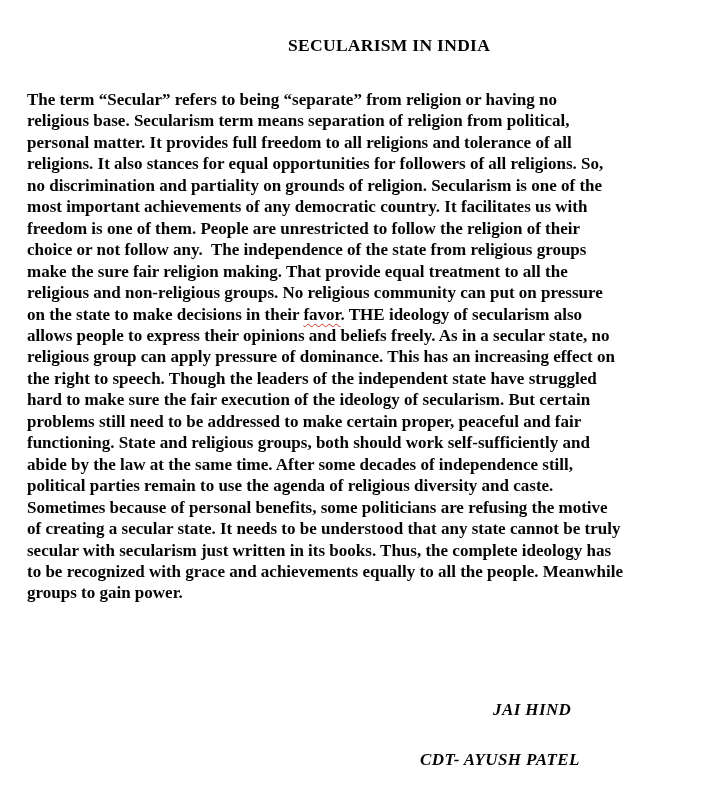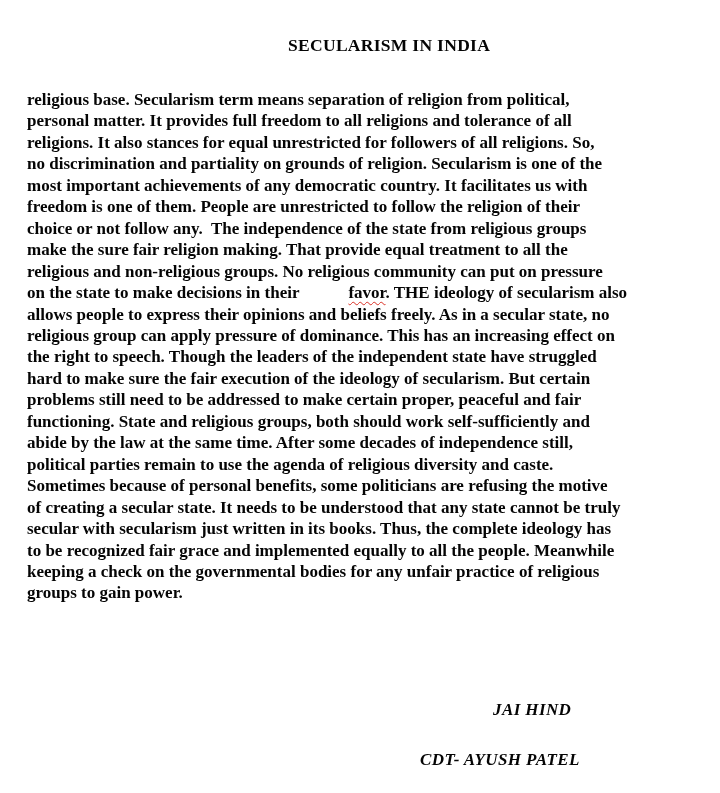--- a/index.html
+++ b/index.html
@@ -30,21 +30,20 @@
     font-size: 17px;
     line-height: 21.45px;
   }
   .line { white-space: pre; }
   .misspelled {
     text-decoration: underline;
     text-decoration-style: wavy;
     text-decoration-color: #d93025;
     text-decoration-thickness: 1px;
     text-underline-offset: 3px;
-    margin-left: 45px;
   }
   .sig {
     position: absolute;
     font-size: 17px;
     font-style: italic;
     white-space: pre;
     letter-spacing: 0.4px;
   }
   .sig-salutation { left: 493px; top: 700px; }
   .sig-author     { left: 420px; top: 750px; }
@@ -52,23 +51,24 @@
 </head>
 <body>
 
 <div class="page">
 
   <div class="doc-title">SECULARISM IN INDIA</div>
 
   <div class="doc-body">
 
     <div>
+        <div class="line">The term “Secular” refers to being “separate” from religion or having no</div>
         <div class="line">religious base. Secularism term means separation of religion from political,</div>
         <div class="line">personal matter. It provides full freedom to all religions and tolerance of all</div>
-        <div class="line">religions. It also stances for equal unrestricted for followers of all religions. So,</div>
+        <div class="line">religions. It also stances for equal opportunities for followers of all religions. So,</div>
         <div class="line">no discrimination and partiality on grounds of religion. Secularism is one of the</div>
         <div class="line">most important achievements of any democratic country. It facilitates us with</div>
         <div class="line">freedom is one of them. People are unrestricted to follow the religion of their</div>
         <div class="line">choice or not follow any.  The independence of the state from religious groups</div>
         <div class="line">make the sure fair religion making. That provide equal treatment to all the</div>
         <div class="line">religious and non-religious groups. No religious community can put on pressure</div>
       </div>
 
     <div class="line"><span>on the state to make decisions in their </span><span class="misspelled">favor</span><span>. THE ideology of secularism also</span></div>
 
@@ -77,22 +77,21 @@
         <div class="line">religious group can apply pressure of dominance. This has an increasing effect on</div>
         <div class="line">the right to speech. Though the leaders of the independent state have struggled</div>
         <div class="line">hard to make sure the fair execution of the ideology of secularism. But certain</div>
         <div class="line">problems still need to be addressed to make certain proper, peaceful and fair</div>
         <div class="line">functioning. State and religious groups, both should work self-sufficiently and</div>
         <div class="line">abide by the law at the same time. After some decades of independence still,</div>
         <div class="line">political parties remain to use the agenda of religious diversity and caste.</div>
         <div class="line">Sometimes because of personal benefits, some politicians are refusing the motive</div>
         <div class="line">of creating a secular state. It needs to be understood that any state cannot be truly</div>
         <div class="line">secular with secularism just written in its books. Thus, the complete ideology has</div>
-        <div class="line">to be recognized fair grace and implemented equally to all the people. Meanwhile</div>
-        <div class="line">keeping a check on the governmental bodies for any unfair practice of religious</div>
+        <div class="line">to be recognized with grace and achievements equally to all the people. Meanwhile</div>
         <div class="line">groups to gain power.</div>
       </div>
 
   </div>
 
   <div class="sig sig-salutation">JAI HIND</div>
 
   <div class="sig sig-author">CDT- AYUSH PATEL</div>
 
 </div>

